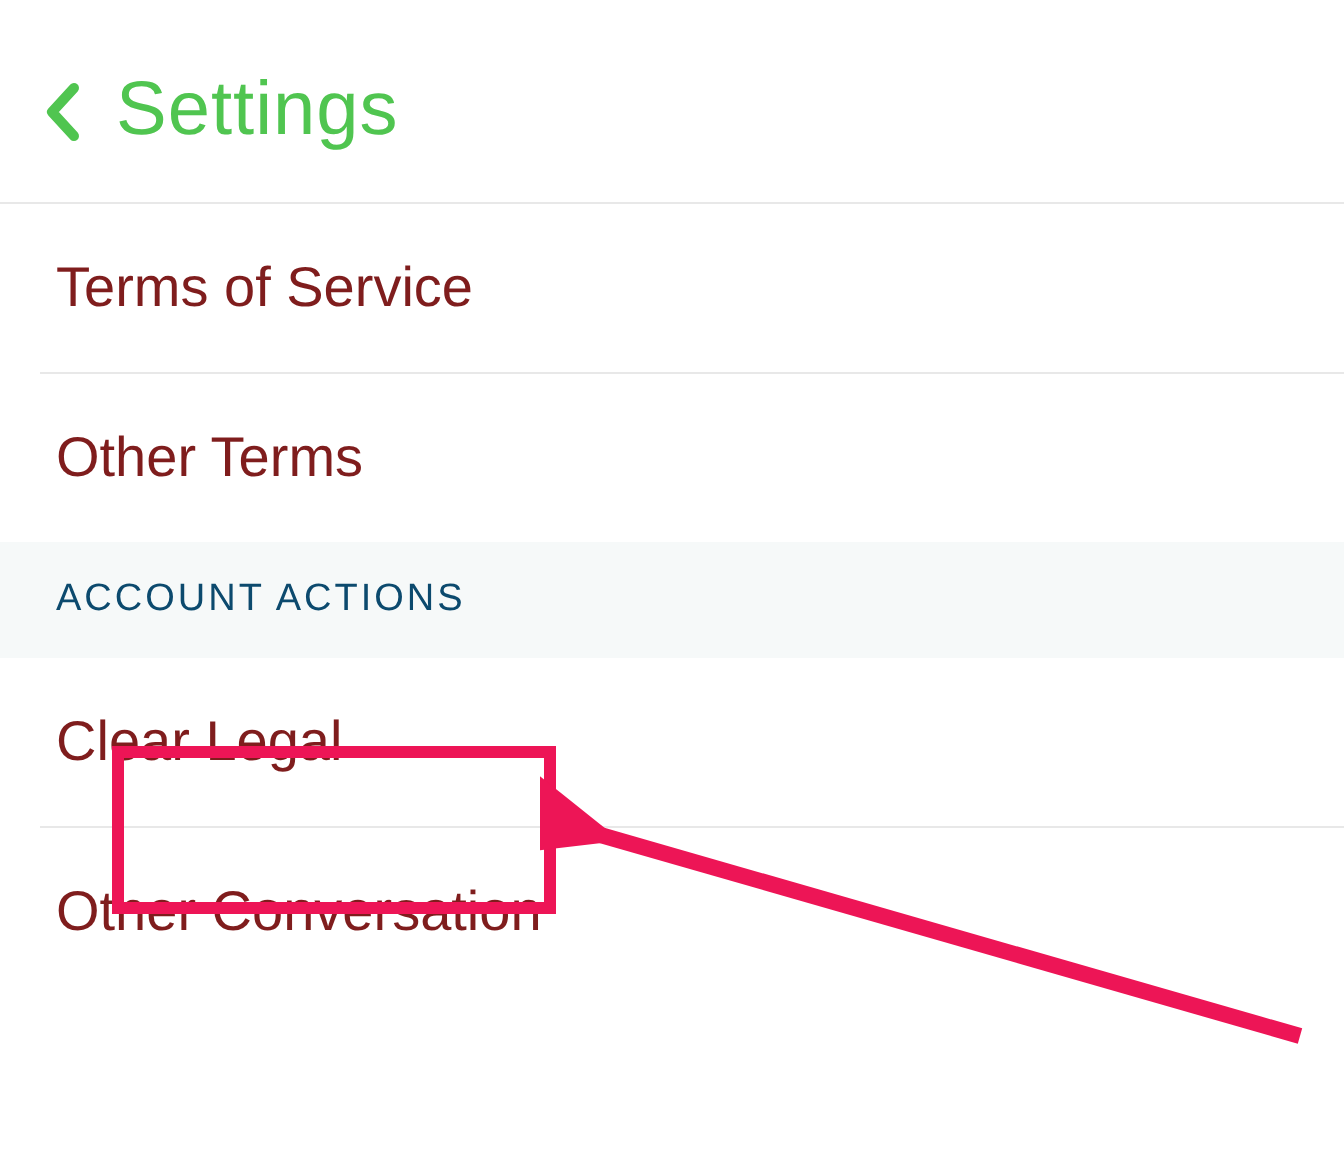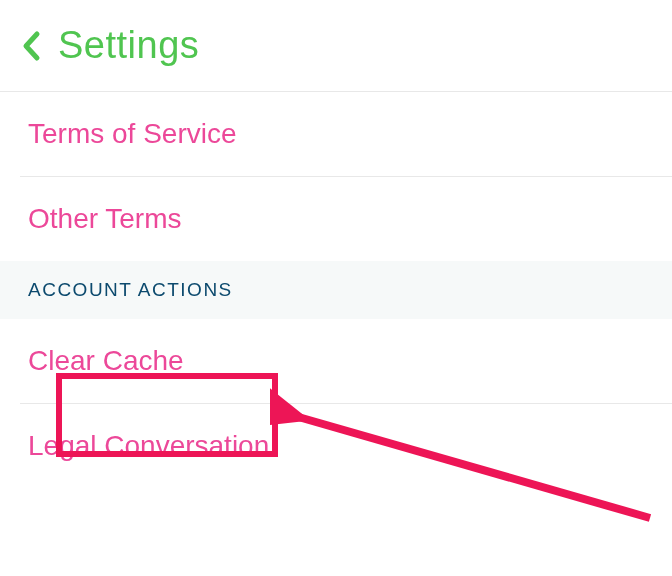--- a/index.html
+++ b/index.html
@@ -12,21 +12,21 @@
       height: 576px;
       font-family: -apple-system, BlinkMacSystemFont, "Segoe UI", Helvetica, Arial, sans-serif;
       background: #ffffff;
       position: relative;
       overflow: hidden;
     }
     .container {
       width: 100%;
       height: 100%;
       background: #ffffff;
-      padding-top: 14px;
+      padding-top: 24px;
     }
     .header {
       display: flex;
       align-items: center;
       padding: 10px 20px 24px 20px;
       gap: 14px;
     }
     .back-icon {
       display: inline-flex;
       align-items: center;
@@ -50,21 +50,21 @@
     }
     .divider-short {
       height: 1px;
       background: #e8e8e8;
       margin-left: 20px;
     }
     .list-item {
       padding: 26px 28px;
       font-size: 28px;
       font-weight: 400;
-      color: #ec4899;
+      color: #7f1d1d;
       background: #ffffff;
     }
     .section-header {
       padding: 18px 28px 18px 28px;
       background: #f6f9f9;
       font-size: 19px;
       font-weight: 500;
       color: #0c4a6e;
       letter-spacing: 1.5px;
     }
@@ -109,27 +109,27 @@
 
   <div class="list-item">
     <span>Other Terms</span>
   </div>
 
   <div class="section-header">
     <span>ACCOUNT ACTIONS</span>
   </div>
 
   <div class="list-item">
-    <span>Clear Cache</span>
+    <span>Clear Legal</span>
   </div>
 
   <div class="divider-short"></div>
 
   <div class="list-item">
-    <span>Legal Conversation</span>
+    <span>Other Conversation</span>
   </div>
 
 </div>
 
 <div class="highlight-box"></div>
 
 <div class="arrow-annotation">
   <svg width="390" height="160" viewBox="0 0 390 160">
     <defs>
       <marker id="arrowhead" markerWidth="12" markerHeight="10" refX="2" refY="5" orient="auto">

